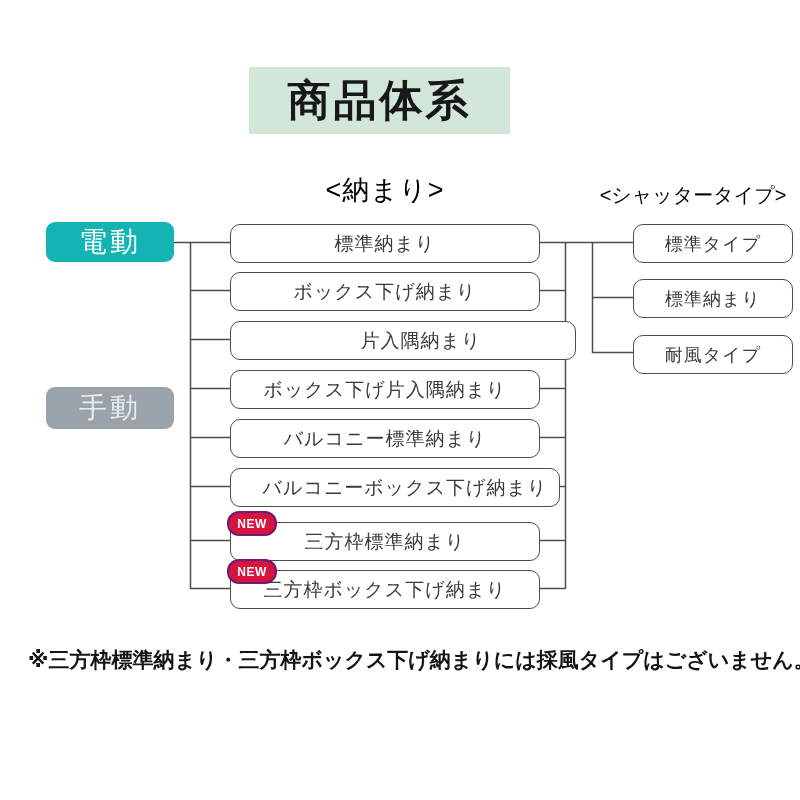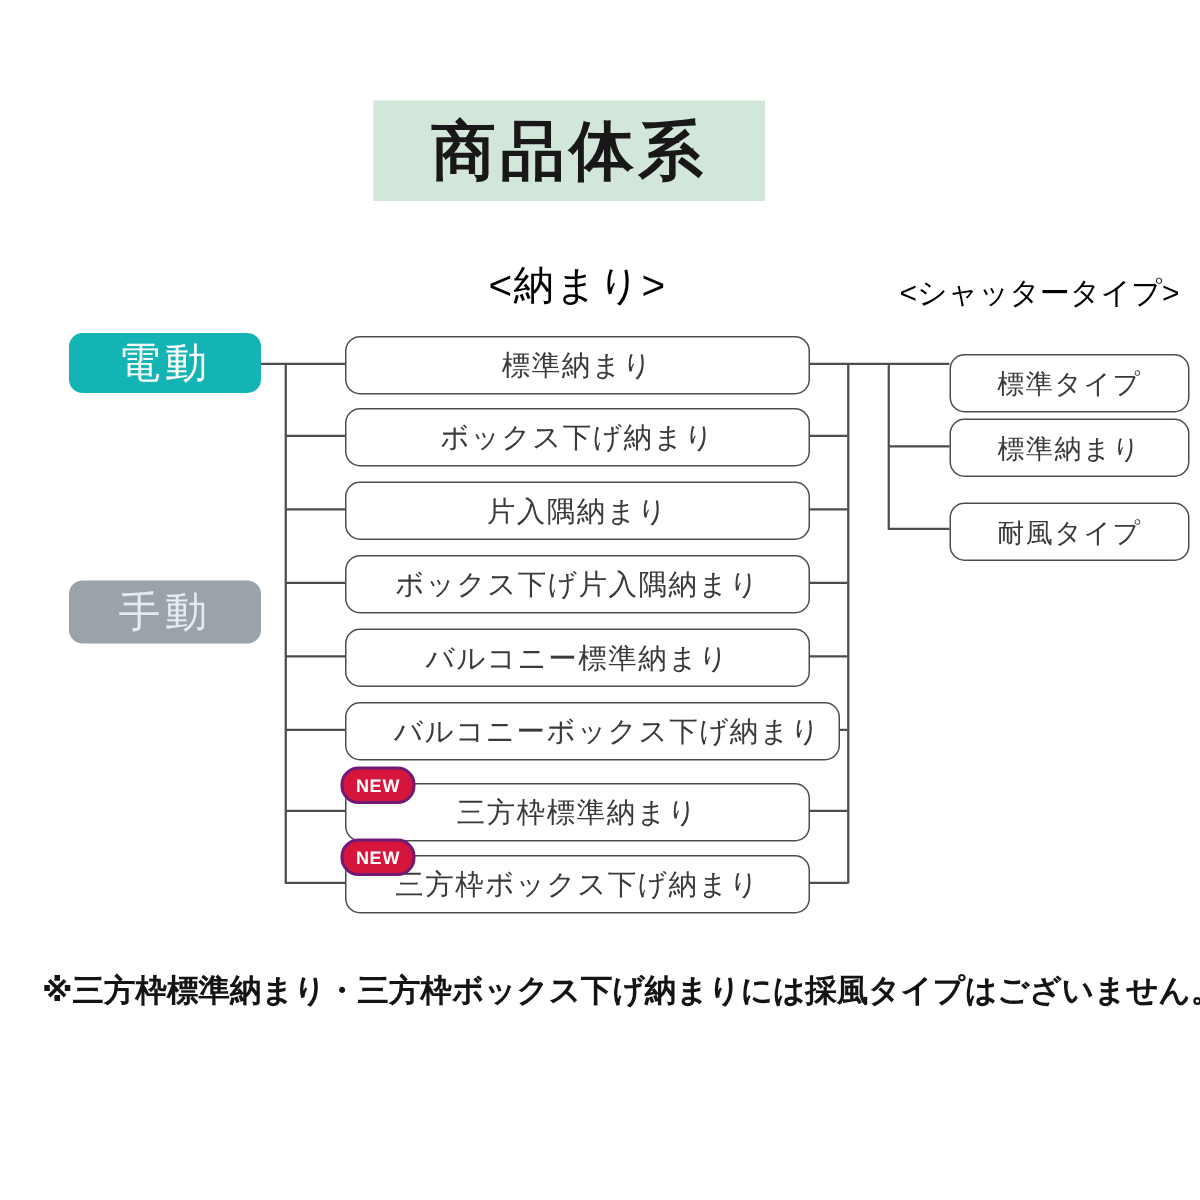--- a/index.html
+++ b/index.html
@@ -36,23 +36,23 @@
 
   
   .flow-box{
     background:#ffffff;border:1.5px solid #4d4d4d;border-radius:10px;
     display:flex;align-items:center;justify-content:center;
     color:#3a3a3a;
   }
   .nakamari-box{left:230px;width:308px;height:37px;font-size:19px;letter-spacing:1px;}
   .shutter-box{left:633px;width:158px;height:37px;font-size:18px;letter-spacing:1px;}
 
-  .row1{top:224px;} .row2{top:272px;} .row3{top:321px;} .row4{top:370px;}
+  .row1{top:224px;} .row2{top:272px;} .row3{top:321px;padding-left:36px;} .row4{top:370px;}
   .row5{top:419px;} .row6{top:468px;padding-left:20px;} .row7{top:522px;} .row8{top:570px;}
-  .srow1{top:236px;} .srow2{top:279px;} .srow3{top:335px;}
+  .srow1{top:224px;} .srow2{top:279px;} .srow3{top:335px;}
 
   
   .new-badge{
     left:227px;width:46px;height:21px;border-radius:12px;
     background:#d5153b;border:2px solid #701a75;
     color:#ffffff;font-size:12px;font-weight:bold;letter-spacing:.5px;
     display:flex;align-items:center;justify-content:center;
     z-index:3;
   }
   .badge7{top:511px;} .badge8{top:559px;}

